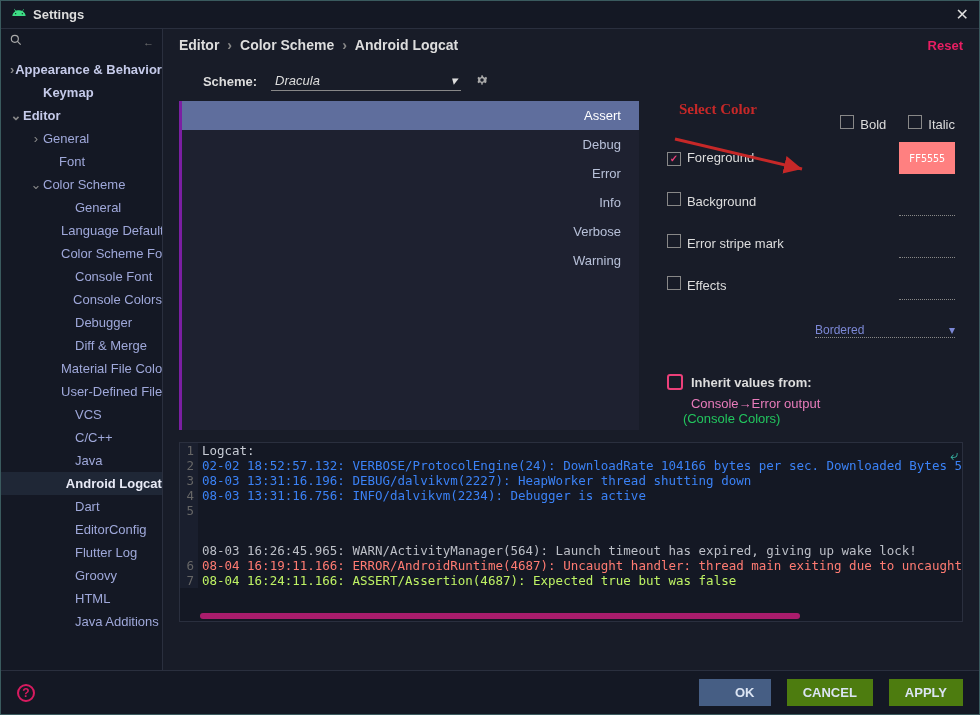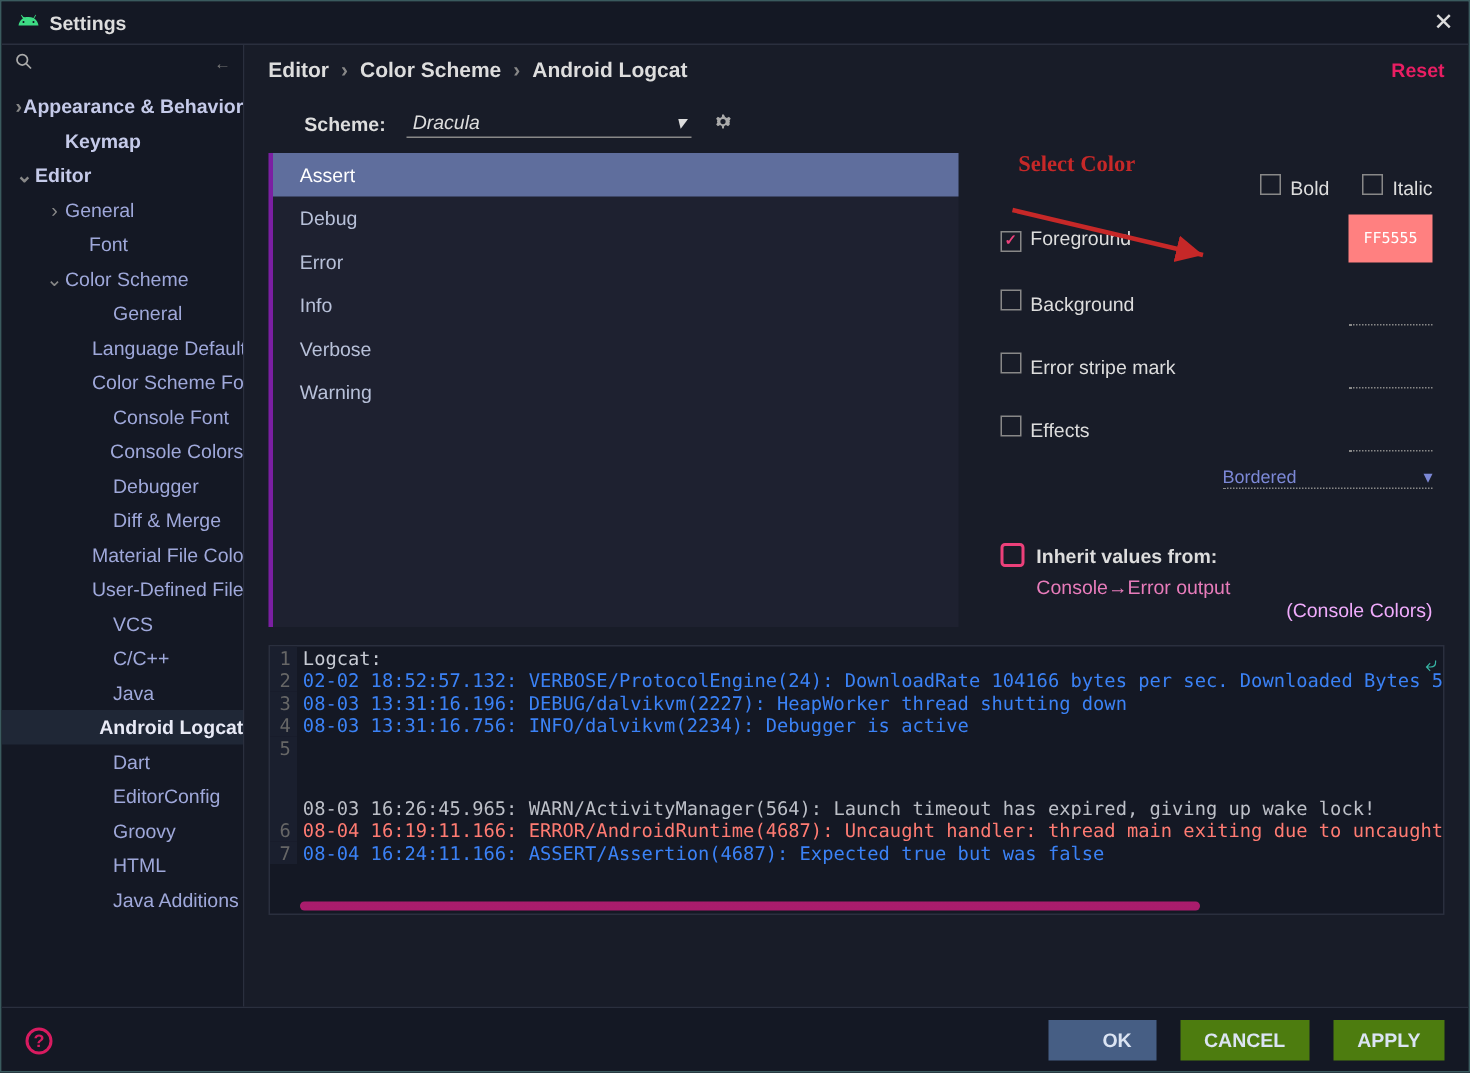--- a/index.html
+++ b/index.html
@@ -101,20 +101,21 @@
     gap: 8px;
     flex: 0 0 auto;
   }
   .loglevel-list {
     width: 460px;
     background:#1e2130;
     border-left: 3px solid #7b1fa2;
     display:flex;
     flex-direction:column;
     padding-bottom:60px;
+    text-align:right;
   }
   .loglevel-list .lvl {
     padding: 7px 18px;
     cursor:pointer;
     color:#b8c1d9;
   }
   .loglevel-list .lvl.selected {
     background:#5f6e9d;
     color:#fff;
   }
@@ -134,28 +135,28 @@
   .checkbox.checked::after { content:"✓"; color:#ec407a; font-weight:700; }
   .swatch {
     width:56px; height:32px;
     border-bottom:1px dotted #888;
   }
   .swatch.filled { border-bottom:none; }
   .swatch.foreground { background:#ff8080; color:#fff; font-size:10px; display:flex;align-items:center;justify-content:center; font-family:monospace;}
   .effects-select {
     display:flex; justify-content:space-between; align-items:center;
     border-bottom:1px dotted #888; width:140px; color:#7c88d6; cursor:pointer;
-    margin-left:auto; font-size:12px;
+    margin-left:auto; font-size:12px;margin-top:13px;
   }
   .inherit-row { display:flex; align-items:center; gap:8px; margin-top:36px; }
   .inherit-checkbox {
     width:16px; height:16px; border:2px solid #ec407a; border-radius:3px;
   }
   .inherit-link { color:#e87cbb; margin-left:24px; margin-top:6px; cursor:pointer; }
-  .inherit-src { color:#f0abfc; margin-left:26px;text-align:right; }
+  .inherit-src { color:#22c55e; margin-left:16px; }
   .annot-label {
     position:absolute; top:0px; left:32px;
     color:#c62828; font-weight:700; font-size:15px;
     font-family: "Times New Roman", serif;
   }
   .arrow {
     position:absolute; top:16px; left:20px;
     pointer-events:none;
   }
   .preview {
@@ -175,21 +176,21 @@
   .preview .gutter {
     width:18px; text-align:right;
     color:#666; padding-right:4px;
     background:#1a1f2e;
     user-select:none;
   }
   .preview .text { padding-left:4px; color:#3b82f6; overflow:hidden;}
   .preview .hdr .text { color:#c7cbd4; }
   .preview .warn .text { color:#bcbfc7;margin-top:40px; }
   .preview .err .text  { color:#ff7b72; }
-  .preview .assert .text { color:#3b82f6; }
+  .preview .assert .text { color:#bef264; }
   .preview .wrap-icon {
     position:absolute; right:4px; top:4px;
     color:#37b6a5; font-size:14px; cursor:pointer;
   }
   .preview .hscroll {
     position:absolute; bottom:2px; left:20px; right:20px; height:6px;
     background: linear-gradient(to right, #e91e8b, #e91e8b);
     opacity:0.7; border-radius:3px;
     width:600px;
   }
@@ -323,20 +324,24 @@
         <div class="item ind3">
           <span class="chev"></span>
           <span>Dart</span>
         </div>
         <div class="item ind3">
           <span class="chev"></span>
           <span>EditorConfig</span>
         </div>
         <div class="item ind3">
           <span class="chev"></span>
+          <span>Flutter Log</span>
+        </div>
+        <div class="item ind3">
+          <span class="chev"></span>
           <span>Groovy</span>
         </div>
         <div class="item ind3">
           <span class="chev"></span>
           <span>HTML</span>
         </div>
         <div class="item ind3">
           <span class="chev"></span>
           <span>Java Additions</span>
         </div>

